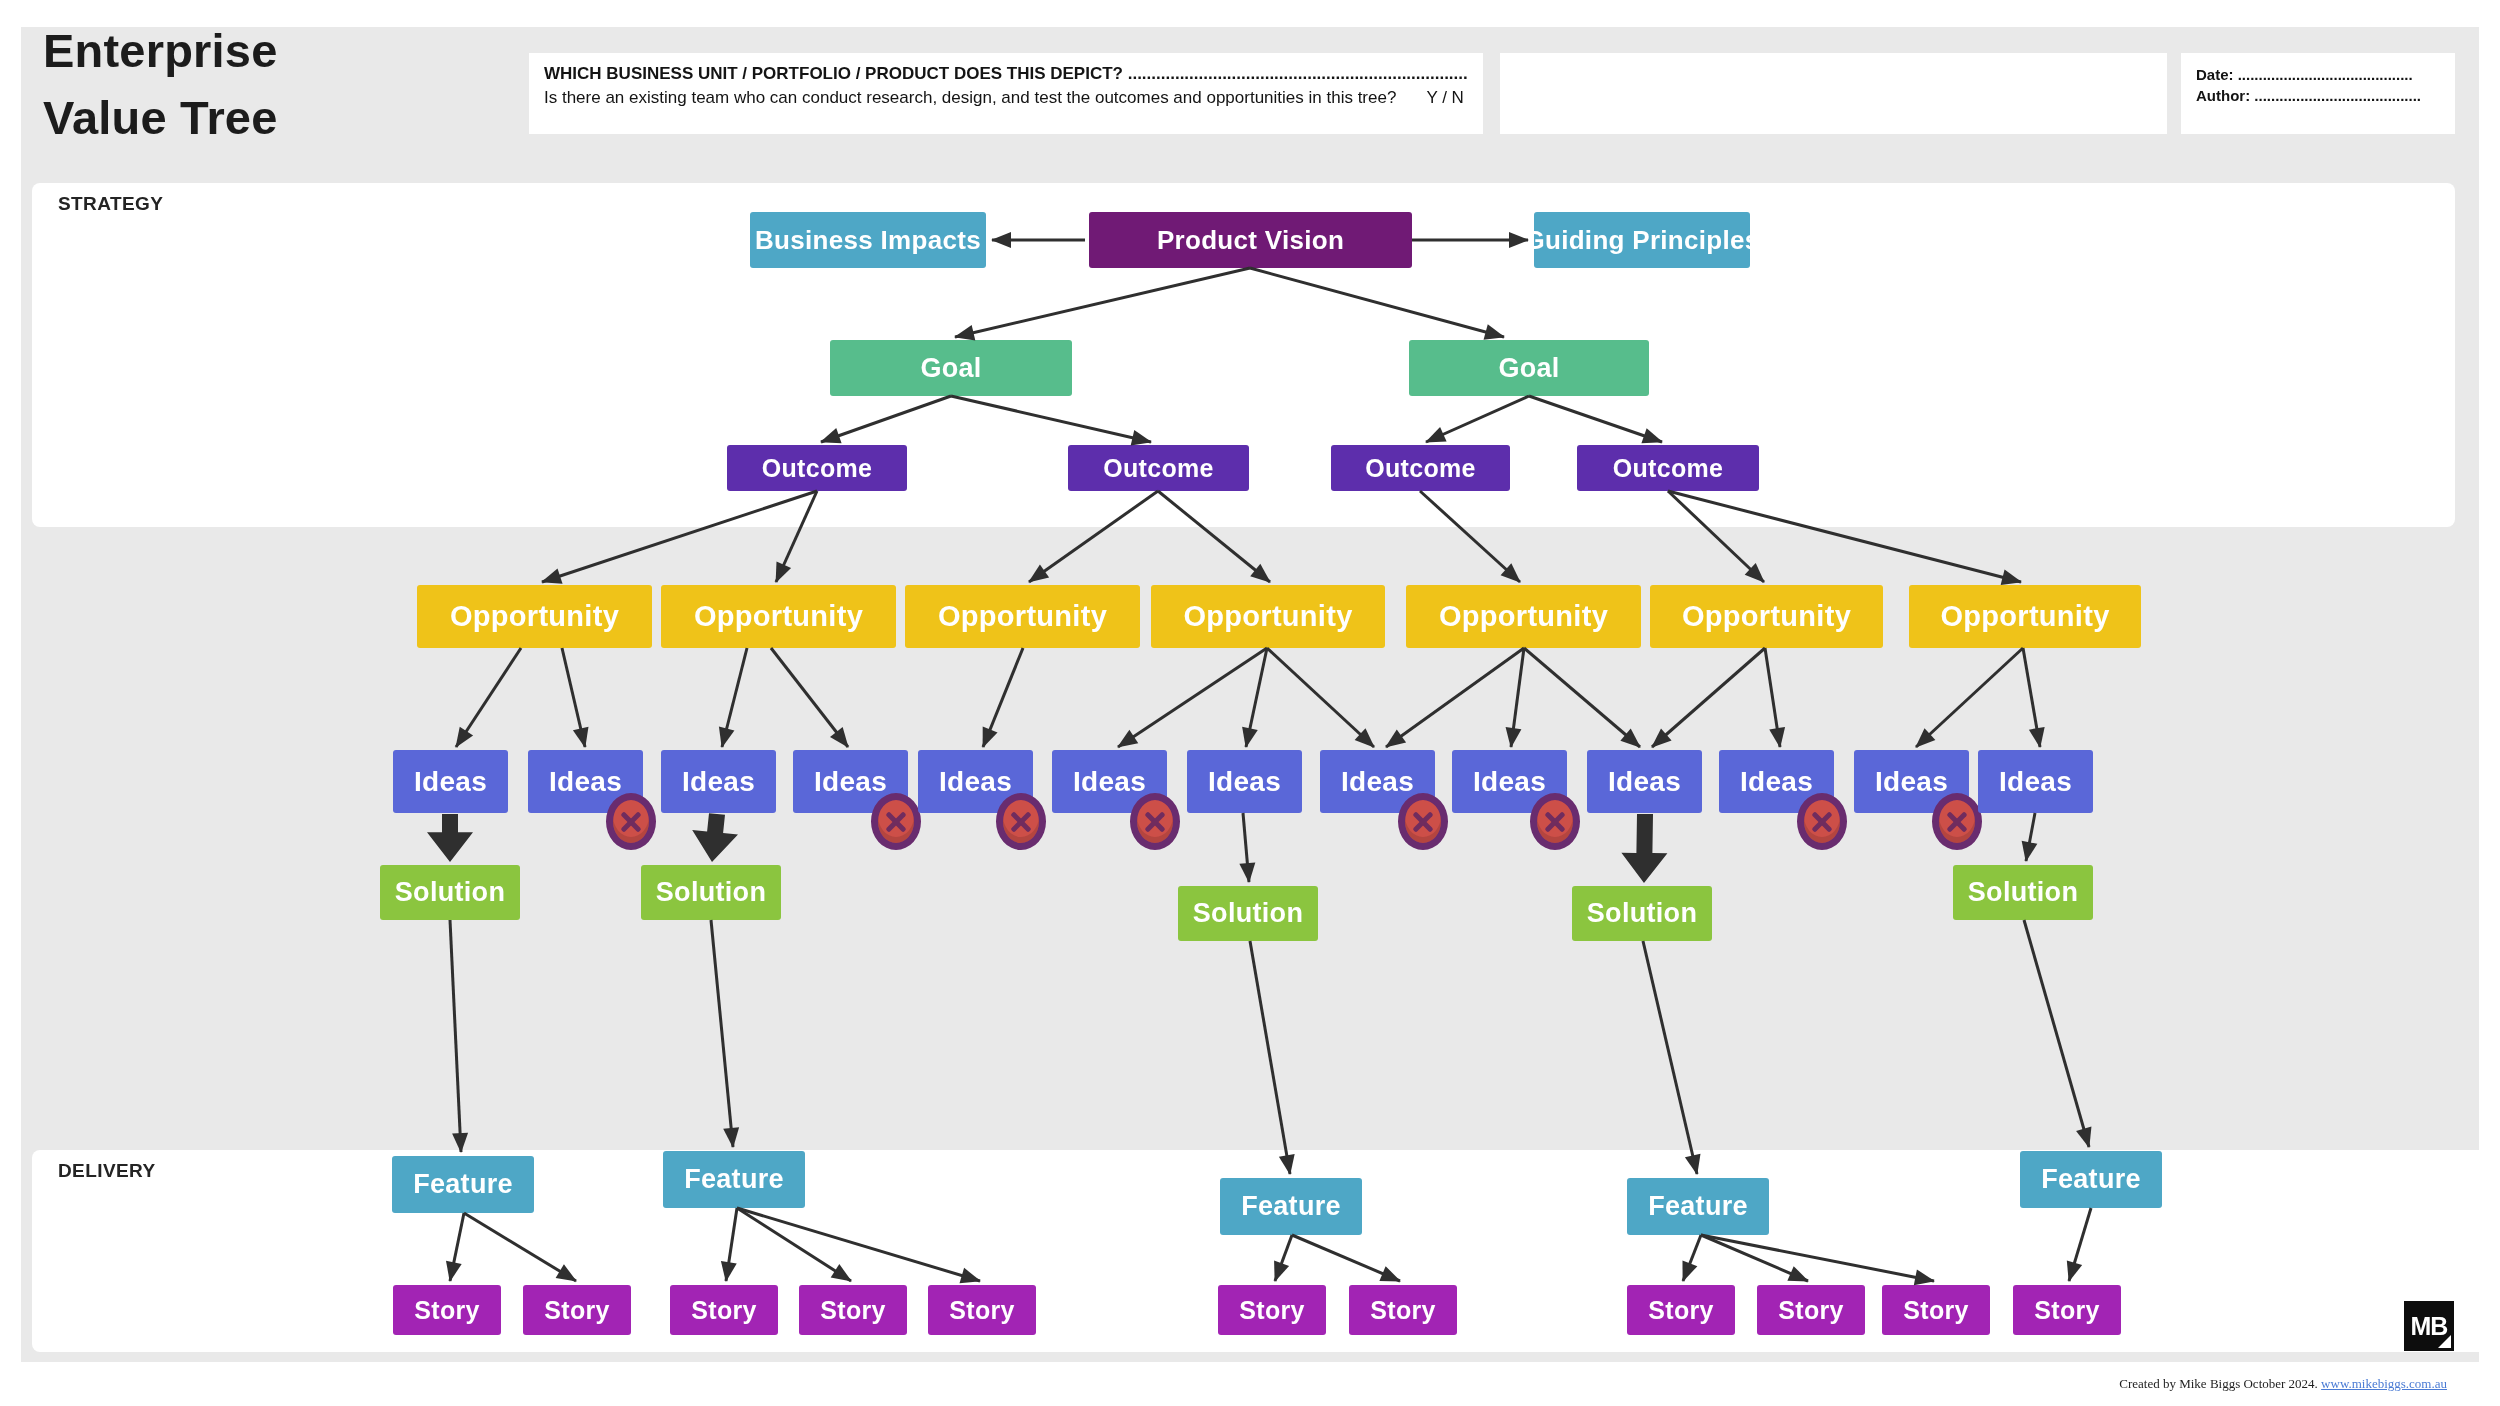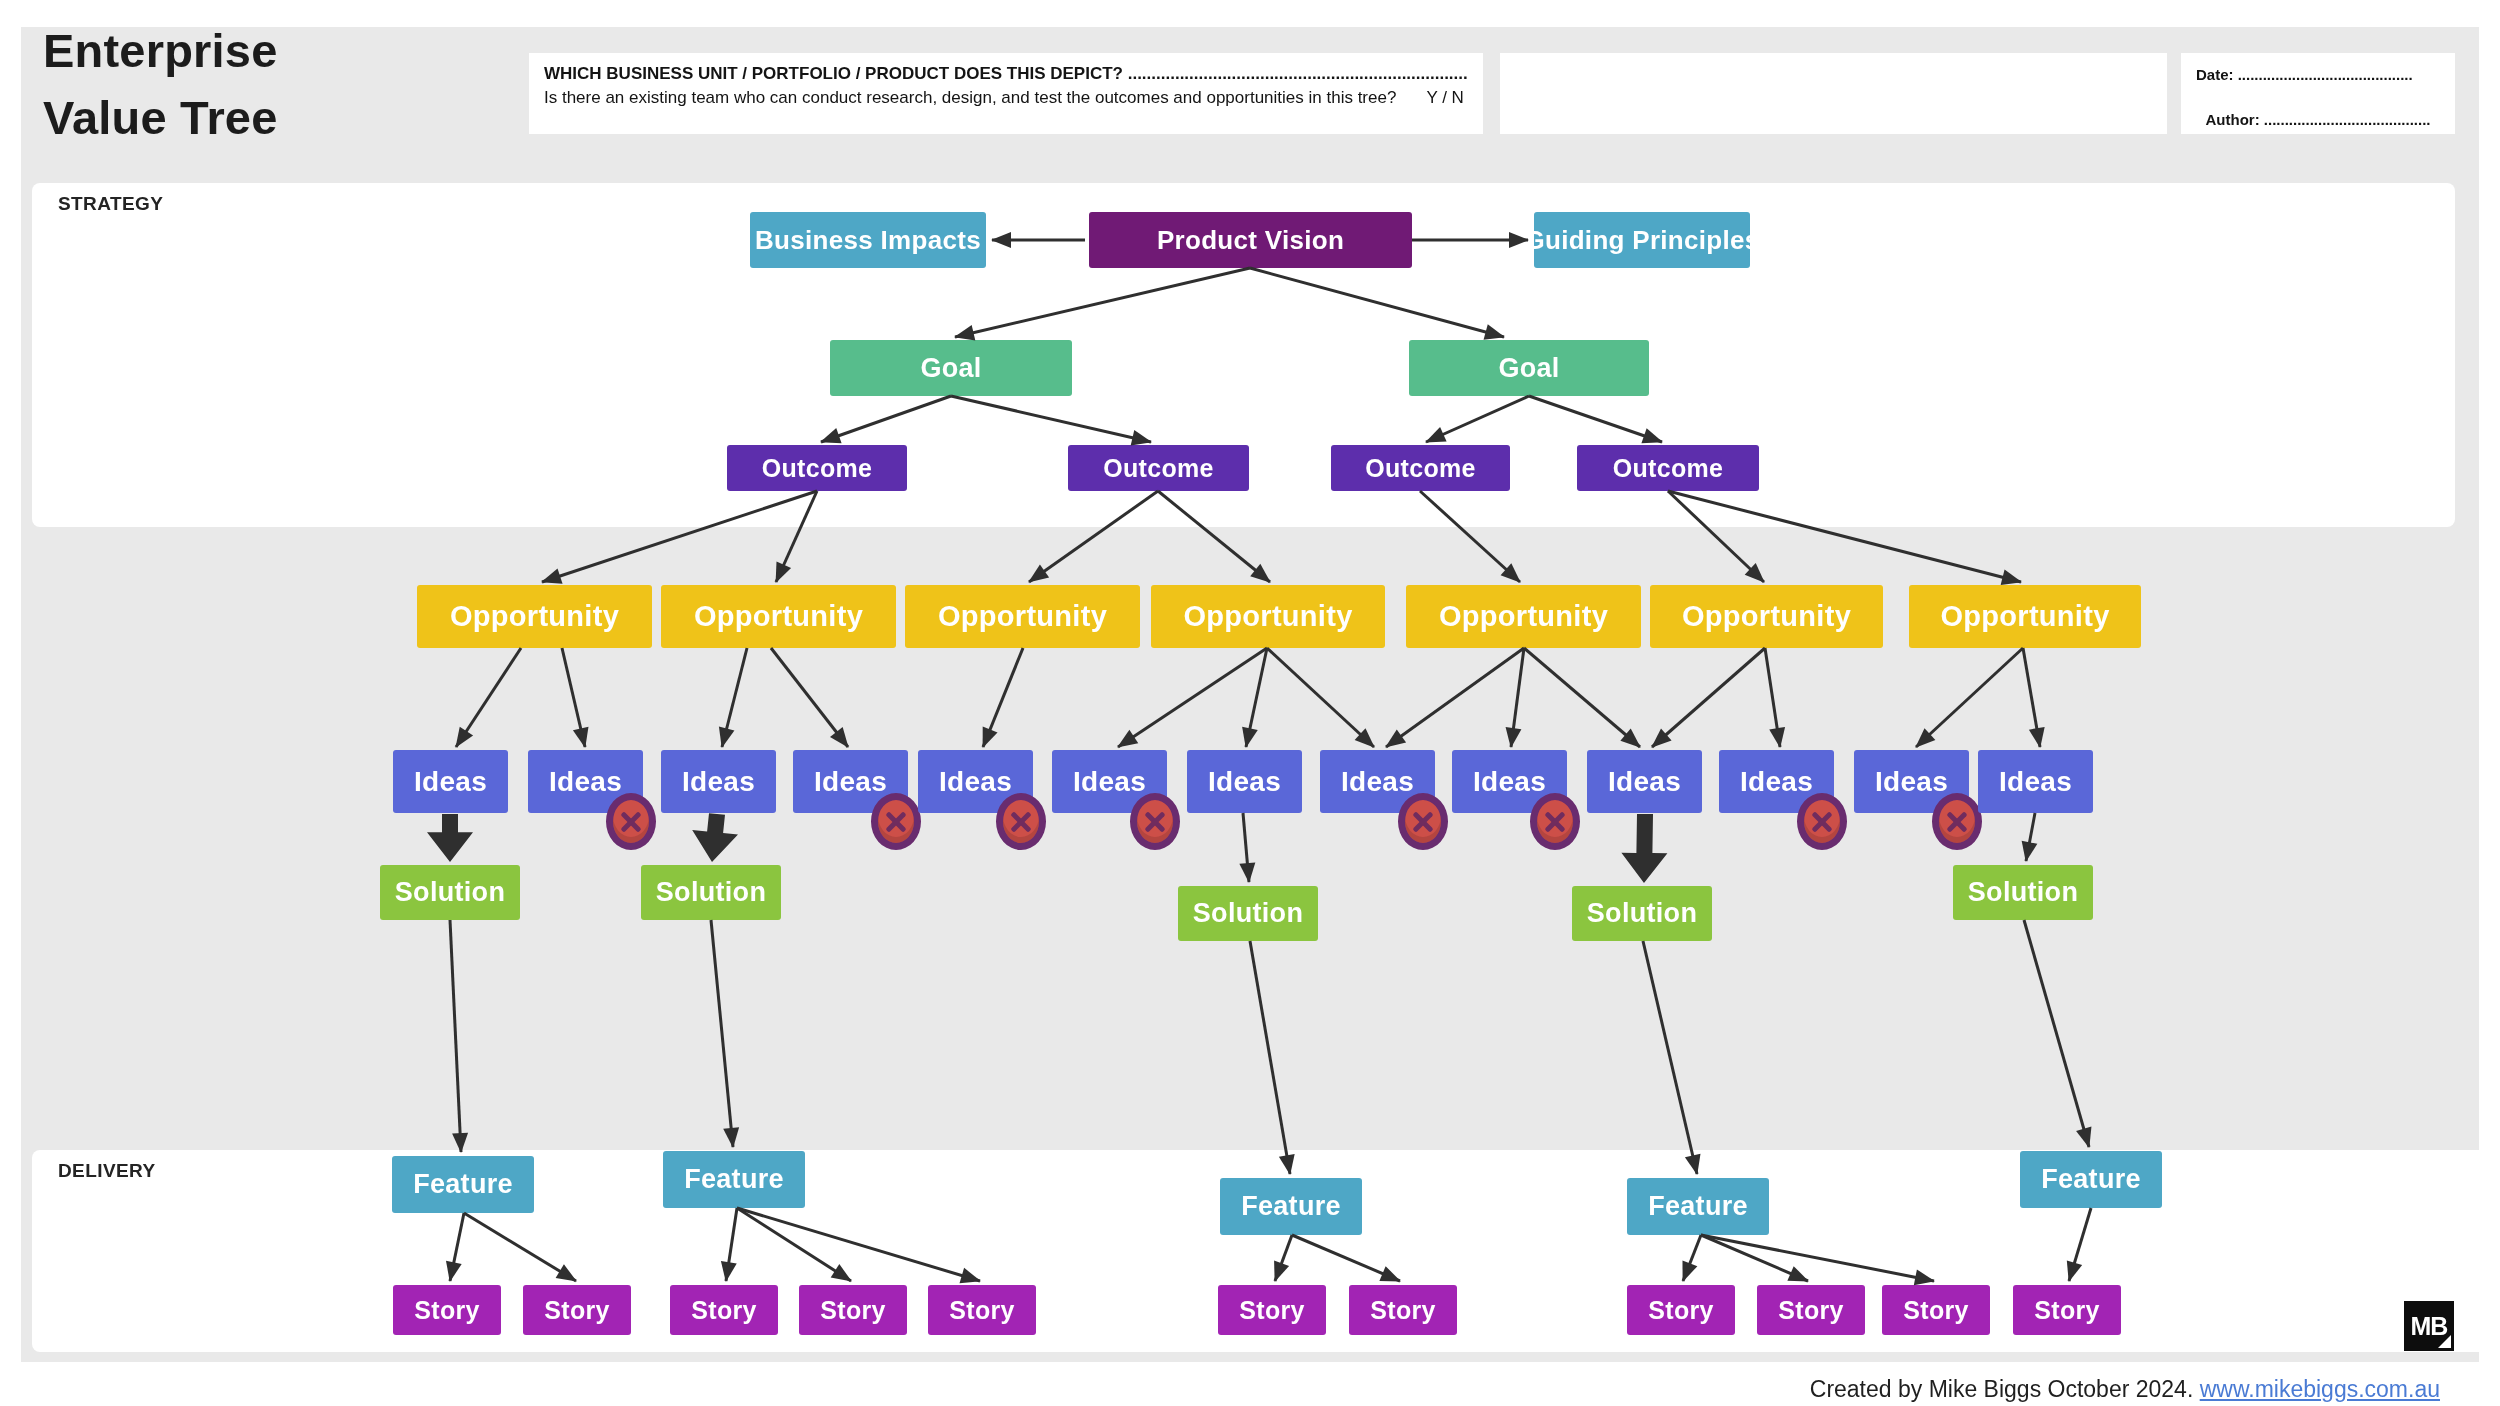--- a/index.html
+++ b/index.html
@@ -13,21 +13,21 @@
          line-height:1.42;letter-spacing:0.2px;z-index:5;}
 
   .hbox{position:absolute;top:53px;height:81px;background:#ffffff;box-sizing:border-box;z-index:4;}
   .qbox{left:529px;width:954px;padding:11px 15px;}
   .q1{font-size:17px;font-weight:700;color:#141414;white-space:nowrap;overflow:hidden;}
   .q2{font-size:17px;color:#141414;margin-top:4px;white-space:nowrap;overflow:hidden;}
   .q2 .yn{margin-left:30px;font-weight:400;}
   .notes{left:1500px;width:667px;}
   .meta{left:2181px;width:274px;padding:13px 15px;font-size:15px;font-weight:700;color:#141414;}
   .meta div{white-space:nowrap;overflow:hidden;}
-  .meta div + div{margin-top:28px;text-align:center;}
+  .meta div + div{margin-top:4px;}
 
   .row{position:absolute;left:32px;width:2423px;background:#ffffff;border-radius:8px;z-index:1;}
   #row-strategy{top:183px;height:344px;}
   #row-discovery{top:550px;height:578px;}
   #row-delivery{top:1150px;height:202px;padding-left:44px;}
   .row-label{position:absolute;left:26px;top:10px;font-size:19px;font-weight:700;color:#242424;letter-spacing:0.4px;}
 
   #nodes{position:absolute;left:0;top:0;width:2500px;height:1406px;z-index:2;}
   #edges{position:absolute;left:0;top:0;z-index:3;pointer-events:none;}
 
@@ -49,21 +49,21 @@
           background:#702C5E;border-radius:2px;}
   .reject::before{transform:translate(-50%,-50%) rotate(45deg);}
   .reject::after{transform:translate(-50%,-50%) rotate(-45deg);}
 
   .mb{position:absolute;left:2404px;top:1301px;width:50px;height:50px;background:#0d0d0d;color:#ffffff;
       display:flex;align-items:center;justify-content:center;font-weight:700;font-size:25px;
       letter-spacing:-1px;z-index:5;}
   .mb .fold{position:absolute;right:3px;bottom:3px;width:0;height:0;
       border-left:13px solid transparent;border-bottom:13px solid #ffffff;}
 
-  .credit{position:absolute;top:1376px;right:60px;font-size:23px;color:#1f1f1f;z-index:5;}
+  .credit{position:absolute;top:1376px;right:53px;font-size:13px;color:#1f1f1f;z-index:5;font-family:Liberation Serif, serif;}
   .credit a{color:#4A7BD4;text-decoration:underline;cursor:pointer;}
 </style>
 </head>
 <body>
 
 <div id="page">
 
   <div class="canvas"></div>
 
   <div class="title">

